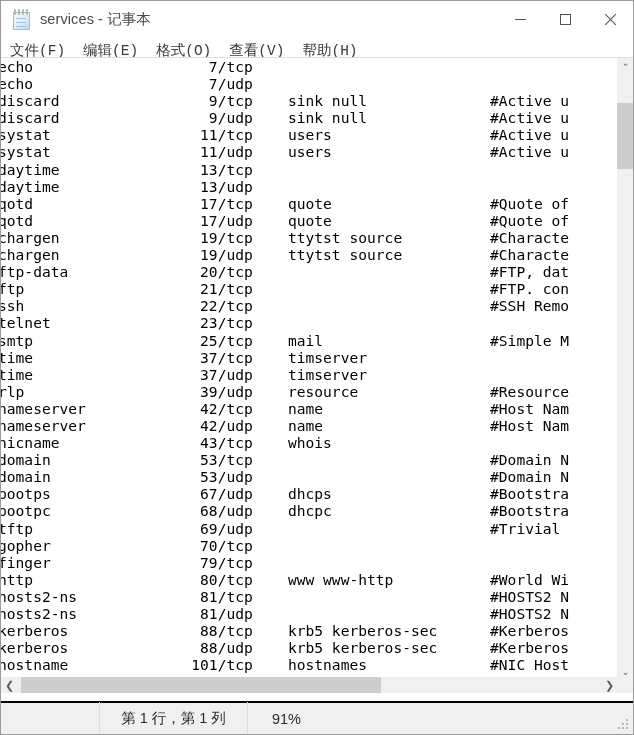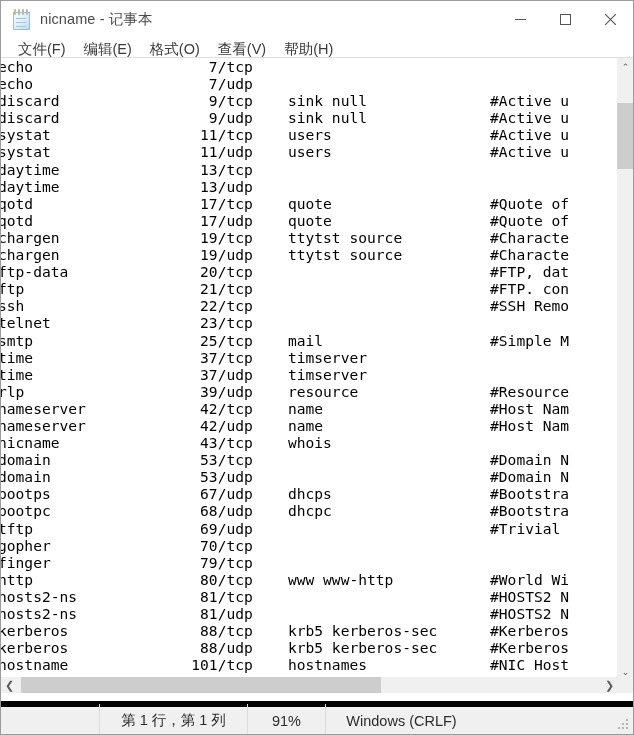--- a/index.html
+++ b/index.html
@@ -110,24 +110,25 @@
     background: #4f4f4f;
   }
   .wc-close .x::before { transform: rotate(45deg); }
   .wc-close .x::after  { transform: rotate(-45deg); }
 
   
   #menubar {
     height: 26px;
     background: #ffffff;
     display: flex;
-    align-items: flex-start;
-    padding-left: 8px;
+    align-items: flex-end;
+    padding-left: 0;
     gap: 0px;
     border-bottom: 1px solid #ffffff;
+    font-family: Liberation Mono, monospace;
   }
   .menu-item {
     font-size: 14.5px;
     color: #3b3b3b;
     padding: 2px 9px 3px 9px;
     white-space: nowrap;
     cursor: default;
   }
 
   
@@ -229,21 +230,21 @@
   
   #statusbar {
     position: absolute;
     left: 0;
     bottom: 0;
     width: 632px;
     height: 33px;
     background: #f0f0f0;
     display: flex;
     align-items: center;
-    border-top: 6px solid #000000;
+    border-top: 2px solid #000000;
   }
   .sb-cell {
     height: 33px;
     display: flex;
     align-items: center;
     justify-content: center;
     font-size: 14.5px;
     color: #2c2c2c;
     white-space: nowrap;
     border-left: 1px solid #dcdcdc;
@@ -290,21 +291,21 @@
         <div class="line" style="top:9px;"></div>
         <div class="line" style="top:13px;"></div>
         <div class="line" style="top:17px;"></div>
         <div class="spiral">
           <i style="left:1px;"></i>
             <i style="left:5px;"></i>
           <i style="left:9px;"></i>
             <i style="left:13px;"></i>
         </div>
       </div>
-      <span id="window-title">nicname - 记事本</span>
+      <span id="window-title">services - 记事本</span>
     </div>
     <div id="window-controls">
       <div class="wc-btn wc-min">
           <i></i>
         </div>
       <div class="wc-btn wc-max">
           <i></i>
         </div>
       <div class="wc-btn wc-close">
           <span class="x"></span>
@@ -373,21 +374,20 @@
       <div id="hthumb"></div>
       <div class="arrow arrow-right">❯</div>
       <div id="hs-corner"></div>
     </div>
   </div>
 
   <div id="statusbar">
     <div class="sb-spacer"></div>
     <div class="sb-cell" id="sb-lincol">第 1 行，第 1 列</div>
     <div class="sb-cell" id="sb-zoom">91%</div>
-    <div class="sb-cell" id="sb-eol">Windows (CRLF)</div>
     <div id="sb-grip">
       <i style="left:8px;top:8px;"></i>
       <i style="left:4px;top:8px;"></i>
       <i style="left:8px;top:4px;"></i>
       <i style="left:0px;top:8px;"></i>
       <i style="left:8px;top:0px;"></i>
       <i style="left:4px;top:4px;"></i>
     </div>
   </div>
 

